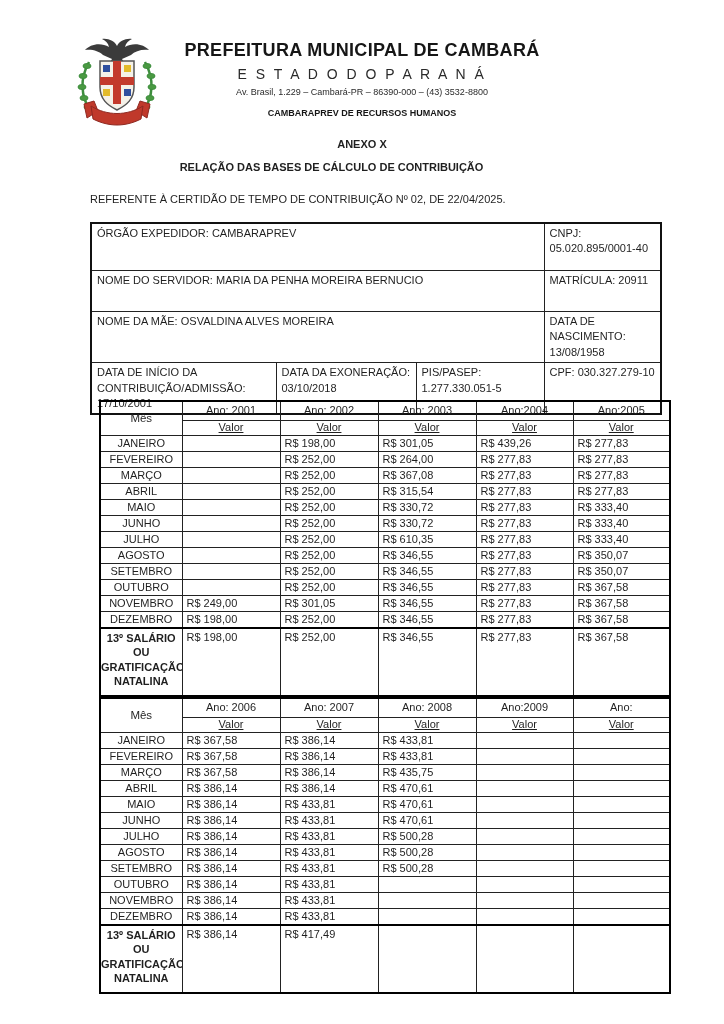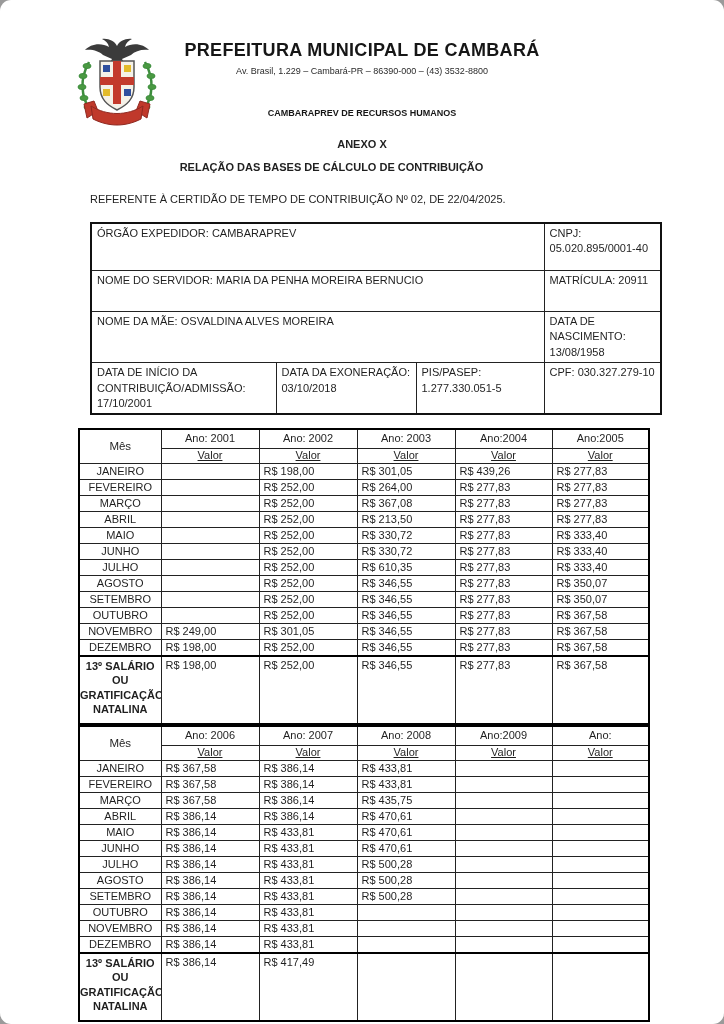--- a/index.html
+++ b/index.html
@@ -1,20 +1,19 @@
 <!DOCTYPE html>
 <html><head>
 <meta charset="utf-8">
 <style>
   html,body{margin:0;padding:0;background:#9a9a9a;}
   .page{
     position:relative;width:724px;height:1024px;background:#ffffff;
     font-family:"Liberation Sans", sans-serif;color:#1f1f1f;overflow:hidden;
     margin:0 auto;
-    border-radius:11px;
   }
   
   .crest{position:absolute;left:72px;top:34px;width:90px;height:94px;}
   .letterhead{position:absolute;left:0;top:40px;width:724px;text-align:center;}
   .org-name{font-size:18px;font-weight:700;letter-spacing:.3px;color:#161616;}
   .state-line{font-size:14px;margin-top:5px;letter-spacing:2.5px;color:#2a2a2a;}
   .address{font-size:9px;margin-top:5px;color:#2a2a2a;}
   .department{position:absolute;left:0;top:108px;width:724px;text-align:center;
     font-size:9px;font-weight:700;color:#161616;}
   .annex{position:absolute;left:0;top:138px;width:724px;text-align:center;
@@ -22,21 +21,21 @@
   .doc-title{position:absolute;left:0;top:161px;width:663px;text-align:center;
     font-size:11px;font-weight:700;}
   .reference{position:absolute;left:90px;top:193px;font-size:11px;}
   
   table{border-collapse:collapse;table-layout:fixed;padding-left:12px;}
   .info{position:absolute;left:90px;top:222px;width:570px;border:2px solid #111;}
   .info td{border:1.5px solid #222;vertical-align:top;font-size:11px;
     line-height:1.4;padding:2px 5px;overflow:hidden;}
   .r1 td{height:42px}.r2 td{height:36px}.r3 td{height:40px}.r4 td{height:44px}
   
-  .grid{position:absolute;left:78px;width:570px;border:2.5px solid #000;margin-top:28px;}
+  .grid{position:absolute;left:99px;width:570px;border:2.5px solid #000;}
   .grid.t1{top:400px}.grid.t2{top:697px}
   .grid th,.grid td{border:1px solid #222;font-size:11px;font-weight:400;
     padding:0 4px;overflow:hidden;white-space:nowrap;line-height:1.25;}
   .grid th{height:18px;text-align:center;}
   .grid th.mes{font-size:11.5px;}
   .grid tr.valrow th{height:14px;text-decoration:underline;}
   .grid td{height:15px;}
   .grid td.mes{text-align:center;}
   .grid td.val{text-align:left;}
   .grid tr.bonus td{border-top:2.5px solid #000;vertical-align:top;height:62px;
@@ -76,20 +75,21 @@
     </g>
     <g fill="#c0392b" stroke="#8f2a22" stroke-width="1">
       <path d="M12 70 l10 -3 4 10 -11 7 z"></path>
       <path d="M78 70 l-10 -3 -4 10 11 7 z"></path>
       <path d="M19 72 C35 82 55 82 71 72 l-2 13 C53 93 37 93 21 85 z"></path>
     </g>
   </svg>
 
   <div class="letterhead">
     <div class="org-name">PREFEITURA MUNICIPAL DE CAMBARÁ</div>
+    <div class="state-line">E S T A D O   D O   P A R A N Á</div>
     <div class="address">Av. Brasil, 1.229 – Cambará-PR – 86390-000 – (43) 3532-8800</div>
   </div>
   <div class="department">CAMBARAPREV DE RECURSOS HUMANOS</div>
 
   <div class="annex">ANEXO X</div>
   <div class="doc-title">RELAÇÃO DAS BASES DE CÁLCULO DE CONTRIBUIÇÃO</div>
   <div class="reference">REFERENTE À CERTIDÃO DE TEMPO DE CONTRIBUIÇÃO Nº 02, DE 22/04/2025.</div>
 
   <table class="info">
     <colgroup>
@@ -168,21 +168,21 @@
           <td class="val"></td>
           <td class="val">R$ 252,00</td>
           <td class="val">R$ 367,08</td>
           <td class="val">R$ 277,83</td>
           <td class="val">R$ 277,83</td>
         </tr>
         <tr>
           <td class="mes">ABRIL</td>
           <td class="val"></td>
           <td class="val">R$ 252,00</td>
-          <td class="val">R$ 213,50</td>
+          <td class="val">R$ 315,54</td>
           <td class="val">R$ 277,83</td>
           <td class="val">R$ 277,83</td>
         </tr>
         <tr>
           <td class="mes">MAIO</td>
           <td class="val"></td>
           <td class="val">R$ 252,00</td>
           <td class="val">R$ 330,72</td>
           <td class="val">R$ 277,83</td>
           <td class="val">R$ 333,40</td>

